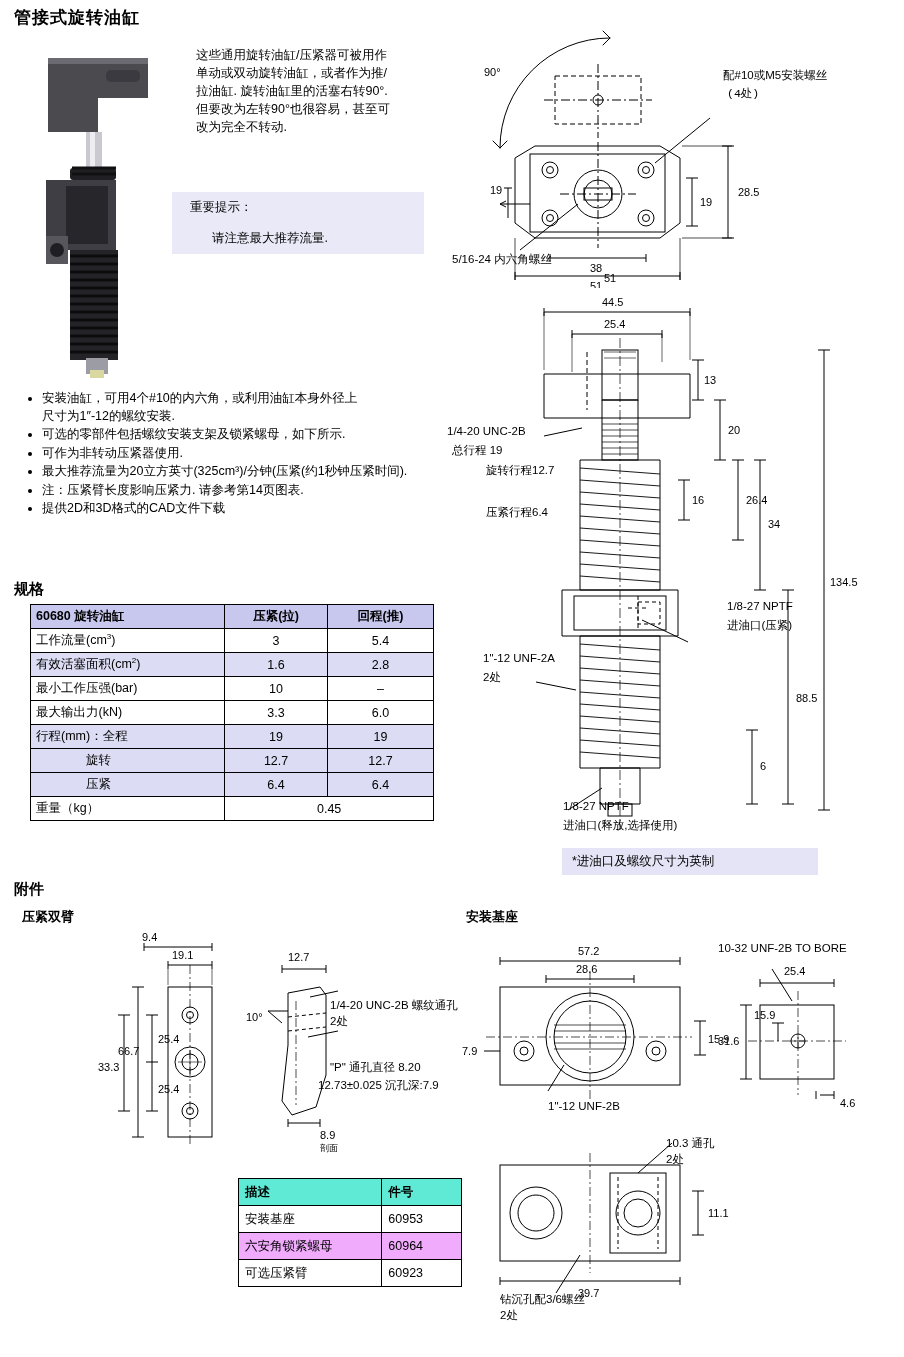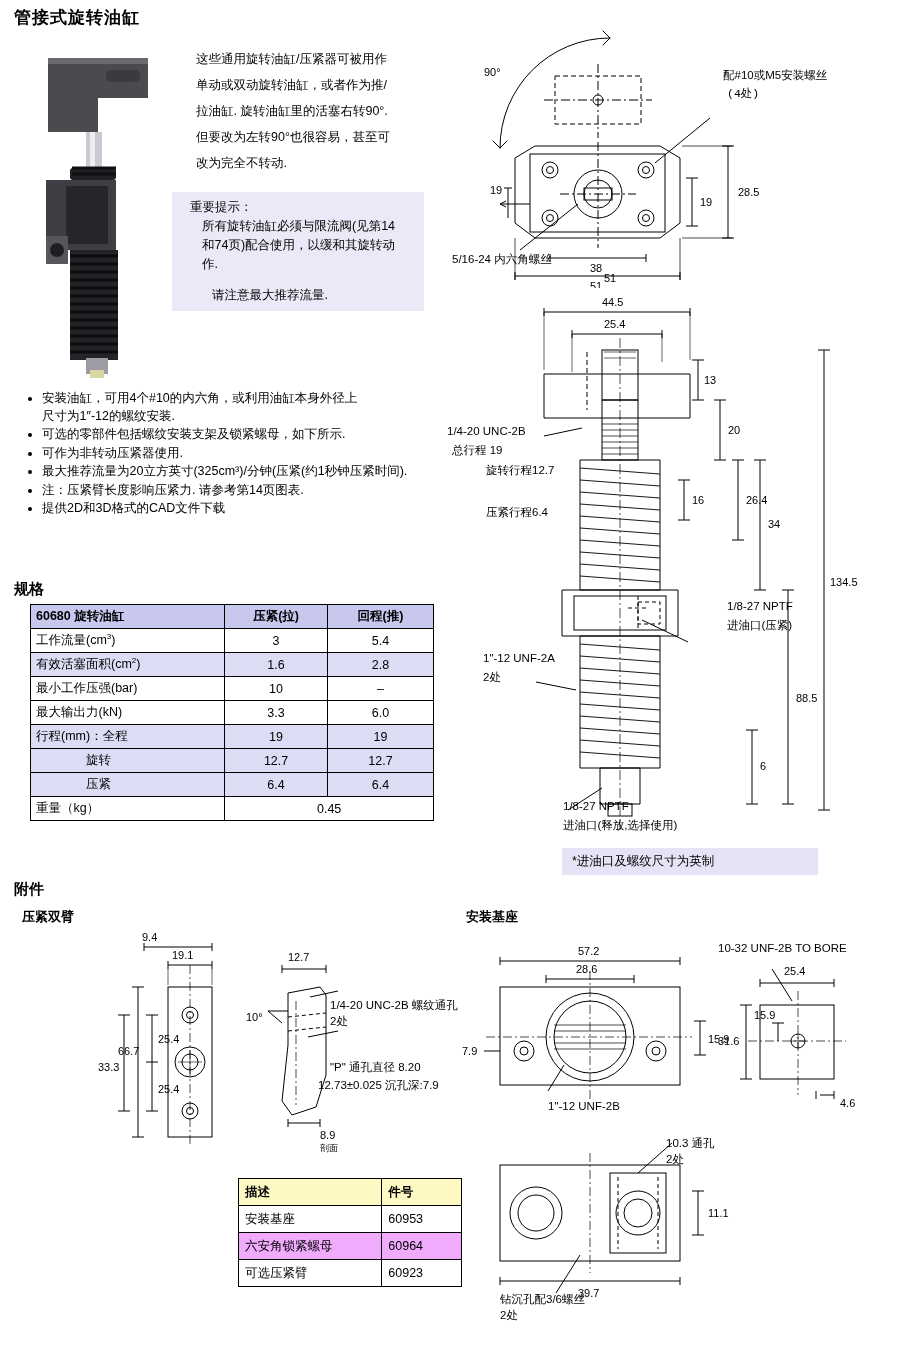--- a/index.html
+++ b/index.html
@@ -7,21 +7,21 @@
     width:904px;height:1357px;position:relative;
     background:#ffffff;
     font-family:"Liberation Sans", sans-serif;
     font-size:12px;color:#000;
     overflow:hidden;
   }
   .abs{position:absolute;}
   .title{
     font-weight:bold;font-size:17px;letter-spacing:1px;
   }
-  .intro{font-size:12.5px;line-height:26px;}
+  .intro{font-size:12.5px;line-height:18px;}
   .note-box{
     background:#e9e9f7;
     font-size:12.5px;line-height:19px;
     padding:6px 18px;
   }
   ul.bullets{
     margin:0;padding:0 0 0 16px;font-size:12.5px;line-height:17.5px;
   }
   ul.bullets li{margin-bottom:1px;}
   .sec-head{font-weight:bold;font-size:15px;}
@@ -31,21 +31,21 @@
   table.spec td,table.spec th{
     border:1px solid #000;padding:2px 5px;height:19px;
   }
   table.spec th{
     background:#c8c8ef;font-weight:bold;text-align:left;
   }
   table.spec td.num{text-align:center;}
   table.spec tr.alt td{background:#dcdcf4;}
   table.parts{border-collapse:collapse;font-size:12.5px;width:224px;}
   table.parts td,table.parts th{border:1px solid #000;padding:3px 6px;height:20px;}
-  table.parts th{background:#fef9c3;font-weight:bold;text-align:left;}
+  table.parts th{background:#5eead4;font-weight:bold;text-align:left;}
   table.parts tr.alt td{background:#f0abfc;}
   .dim{font-size:11px;}
   .lbl{font-size:11.5px;}
   .sub-head{font-weight:bold;font-size:13px;}
   .inch-note{
     background:#e4e4f6;font-size:12.5px;padding:5px 10px;
     border:0;
   }
   .sup{font-size:8px;vertical-align:super;}
   svg{display:block;}
@@ -102,21 +102,20 @@
 
     <rect x="66" y="318" width="22" height="16" fill="#9c9ca4"></rect>
     <rect x="70" y="330" width="14" height="8" fill="#d8d8a0"></rect>
   </svg>
 </div>
 
 <div class="abs intro" style="left:196px;top:46px;width:200px;">这些通用旋转油缸/压紧器可被用作单动或双动旋转油缸，或者作为推/拉油缸. 旋转油缸里的活塞右转90°. 但要改为左转90°也很容易，甚至可改为完全不转动.</div>
 
 <div class="abs note-box" style="left:172px;top:192px;width:216px;">
   <div>重要提示：</div>
-  <div style="padding-left:12px;">所有旋转油缸必须与限流阀(见第14和74页)配合使用，以缓和其旋转动作.</div>
   <div style="padding-left:22px;margin-top:12px;">请注意最大推荐流量.</div>
 </div>
 
 <ul class="abs bullets" style="left:26px;top:390px;width:400px;list-style:disc;">
   <li><span>安装油缸，可用4个#10的内六角，或利用油缸本身外径上</span><br><span>尺寸为1″-12的螺纹安装.</span></li>
   <li>可选的零部件包括螺纹安装支架及锁紧螺母，如下所示.</li>
   <li>可作为非转动压紧器使用.</li>
   <li>最大推荐流量为20立方英寸(325cm³)/分钟(压紧(约1秒钟压紧时间).</li>
   <li>注：压紧臂长度影响压紧力. 请参考第14页图表.</li>
   <li>提供2D和3D格式的CAD文件下载</li>

